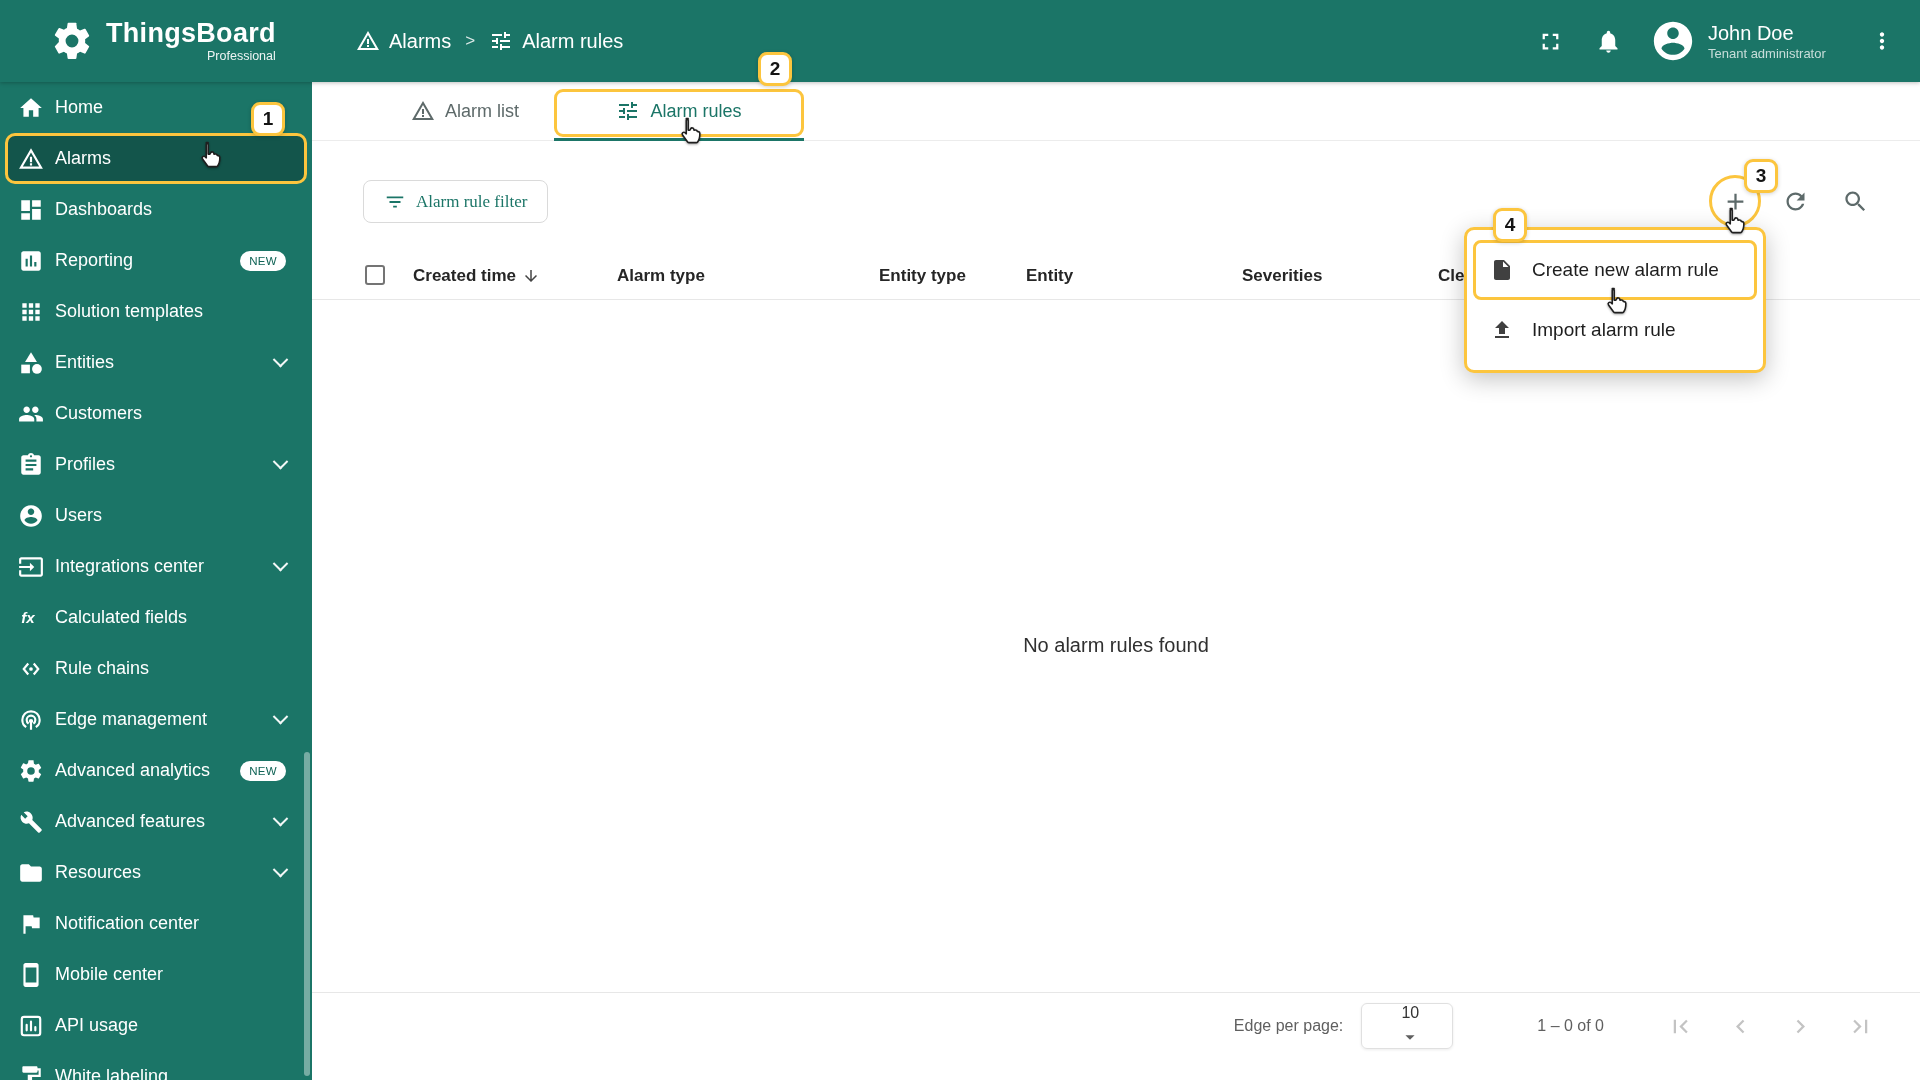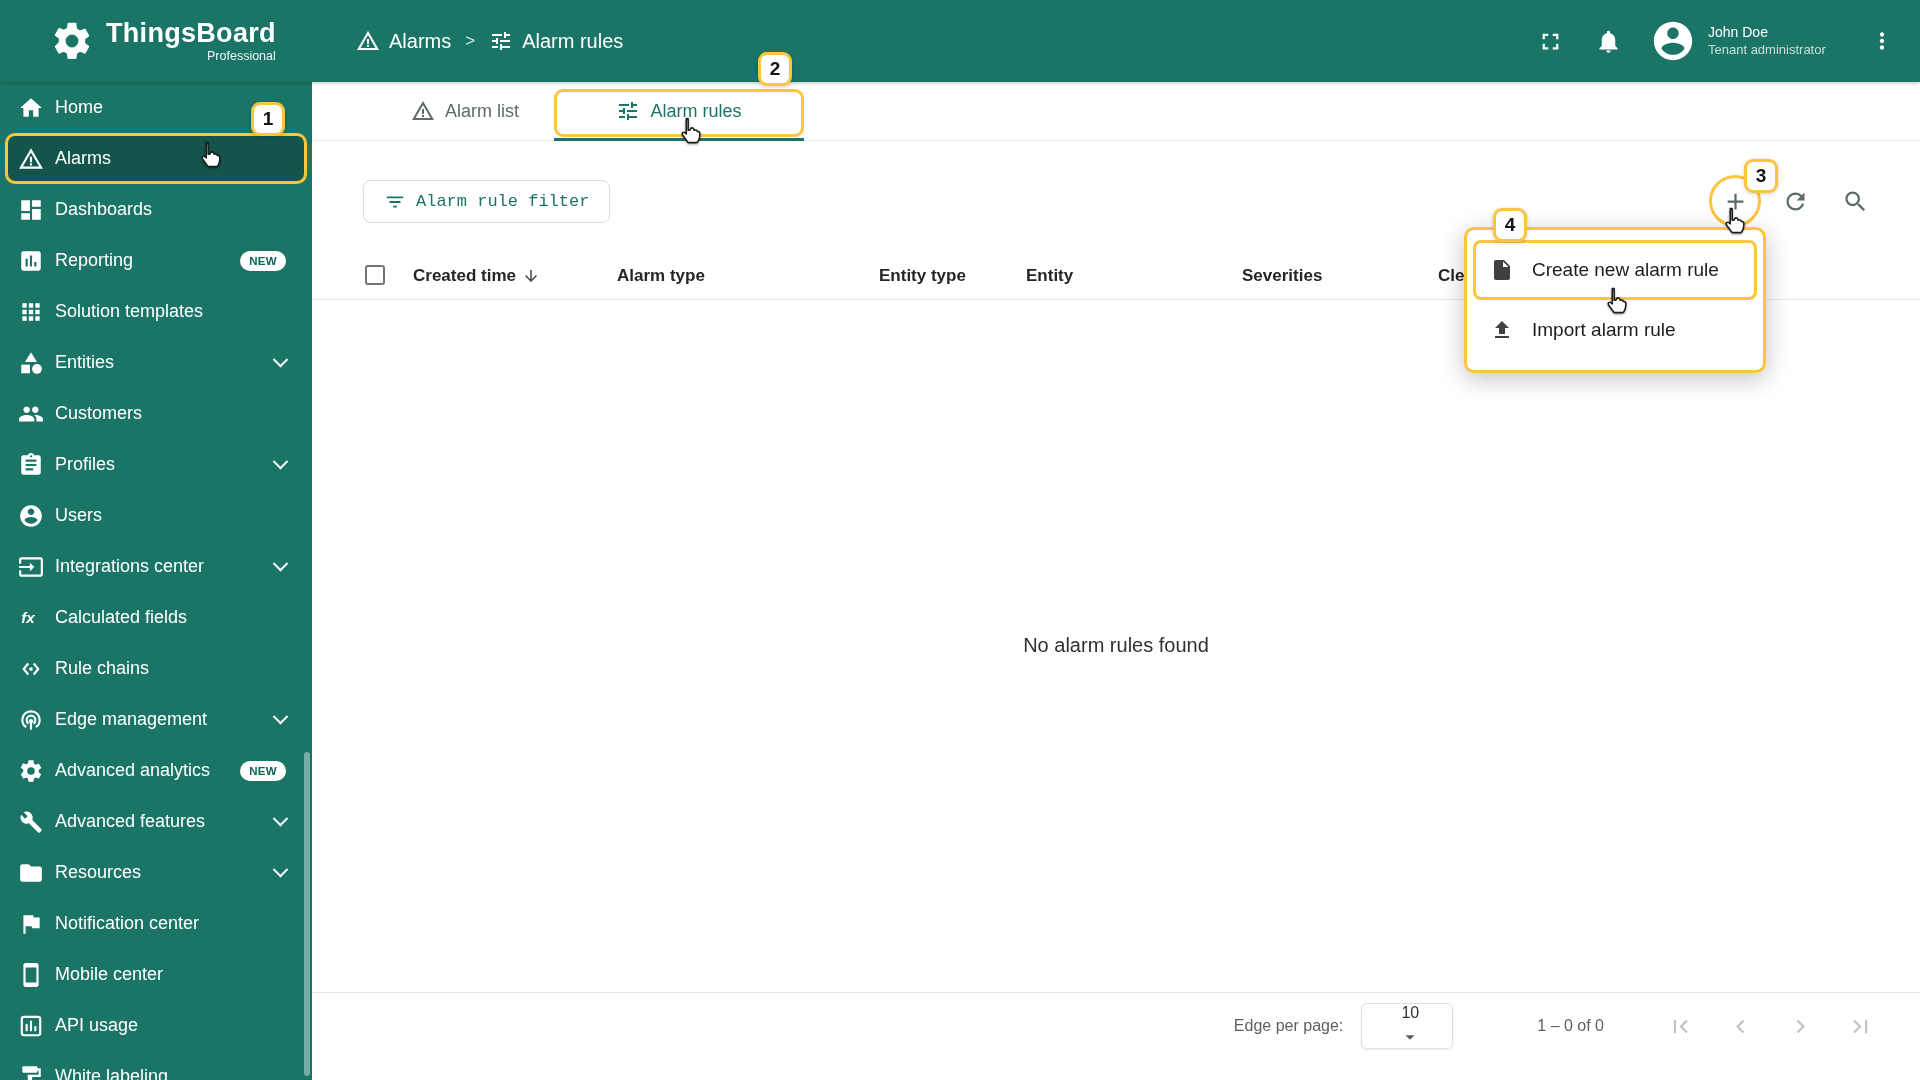--- a/index.html
+++ b/index.html
@@ -1,20 +1,20 @@
 <!DOCTYPE html>
 <html style="--primary: #1b7567; --accent: #fcc53e;"><head>
 <meta charset="utf-8">
 <title>ThingsBoard</title>
 <style>
   :root{ --primary:#1b7567; --accent:#fcc53e; }
   *{box-sizing:border-box;margin:0;padding:0;}
   html,body{width:1920px;height:1080px;}
   body{position:relative;overflow:hidden;background:#fff;font-family:"Liberation Sans",sans-serif;-webkit-font-smoothing:antialiased;}
-  button{font-family:Liberation Mono, monospace;background:none;border:none;cursor:pointer;}
+  button{font-family:Liberation Serif, serif;background:none;border:none;cursor:pointer;}
 
   
   .icn{display:inline-flex;flex:0 0 auto;}
   .icn svg{width:100%;height:100%;display:block;}
   .s18{width:18px;height:18px}.s22{width:22px;height:22px}.s24{width:24px;height:24px}
   .s26{width:26px;height:26px}.s27{width:27px;height:27px}
 
   
   .topbar{position:absolute;left:0;top:0;width:1920px;height:82px;background:var(--primary);
     display:flex;align-items:center;color:#fff;z-index:10;box-shadow:0 1px 4px rgba(0,0,0,.25);}
@@ -24,31 +24,31 @@
   .logo-name{font-size:27px;font-weight:700;letter-spacing:.3px;}
   .logo-sub{font-size:12.5px;opacity:.92;margin-top:2px;}
   .breadcrumb{display:flex;align-items:center;gap:14px;margin-left:44px;font-size:20px;font-weight:500;}
   .crumb{display:flex;align-items:center;gap:9px;cursor:pointer;}
   .crumb-sep{font-size:17px;opacity:.85;}
   .top-right{margin-left:auto;display:flex;align-items:center;padding-right:16px;}
   .icon-btn{color:#fff;width:44px;height:44px;display:flex;align-items:center;justify-content:center;padding:0;}
   .bell-btn{margin-left:14px;}
   .avatar{width:46px;height:46px;color:#fff;margin-left:20px;cursor:pointer;}
   .user-text{display:flex;flex-direction:column;margin-left:12px;line-height:1.3;min-width:130px;cursor:pointer;}
-  .user-name{font-size:14px;}
+  .user-name{font-size:20px;}
   .user-role{font-size:13px;opacity:.75;}
   .kebab-btn{margin-left:22px;}
 
   
   .sidebar{position:absolute;left:0;top:82px;bottom:0;width:312px;background:var(--primary);color:#fff;overflow:hidden;z-index:9;}
   .side-item{height:51px;display:flex;align-items:center;gap:11px;padding:0 26px 0 18px;font-size:18px;font-weight:500;cursor:pointer;white-space:nowrap;}
   .side-item.selected{margin:0 5px;border:3px solid var(--accent);border-radius:10px;background:rgba(0,0,0,.27);padding-left:10px;padding-right:18px;}
   .chev{margin-left:auto;width:11px;height:11px;border-right:2.6px solid #fff;border-bottom:2.6px solid #fff;
     transform:rotate(45deg) translate(-2px,-2px);opacity:.95;}
-  .new-badge{margin-left:auto;background:#fff;color:#0f6355;font-size:11.5px;font-weight:700;padding:4px 9px;border-radius:11px;letter-spacing:.3px;}
+  .new-badge{margin-left:auto;background:#fff;color:#0f6355;font-size:11.5px;font-weight:400;padding:4px 9px;border-radius:11px;letter-spacing:.3px;}
   .side-scrollbar{position:absolute;right:2px;top:670px;bottom:4px;width:6px;border-radius:3px;background:rgba(255,255,255,.4);}
 
   
   .content{position:absolute;left:312px;top:82px;right:0;bottom:0;background:#fff;}
   .tabs{position:relative;height:59px;display:flex;padding-left:64px;border-bottom:1px solid #ececec;}
   .tab{display:flex;align-items:center;justify-content:center;gap:10px;min-width:178px;padding:0 10px;
     font-size:18px;font-weight:500;color:#5e6a6a;cursor:pointer;position:relative;}
   .tab.active{color:var(--primary);min-width:250px;}
   .tab.active::after{content:"";position:absolute;left:0;right:0;bottom:-1px;height:3px;background:var(--primary);}
   .tab-highlight{position:absolute;left:242px;top:7px;width:250px;height:48px;border:3px solid var(--accent);border-radius:9px;z-index:5;pointer-events:none;}

